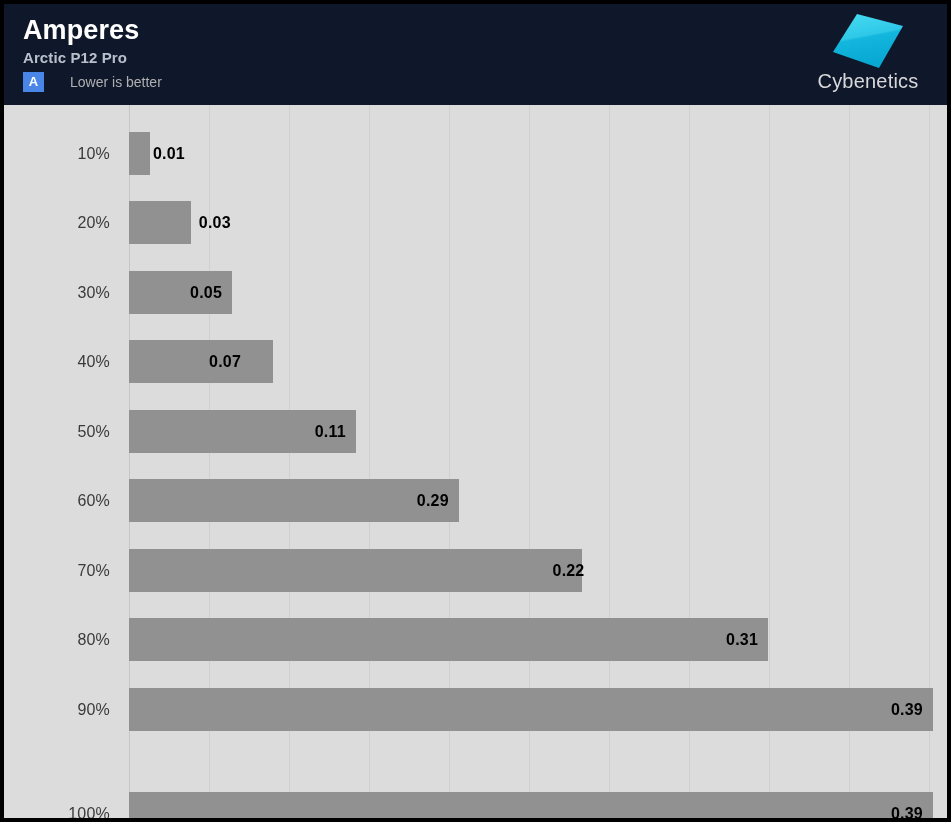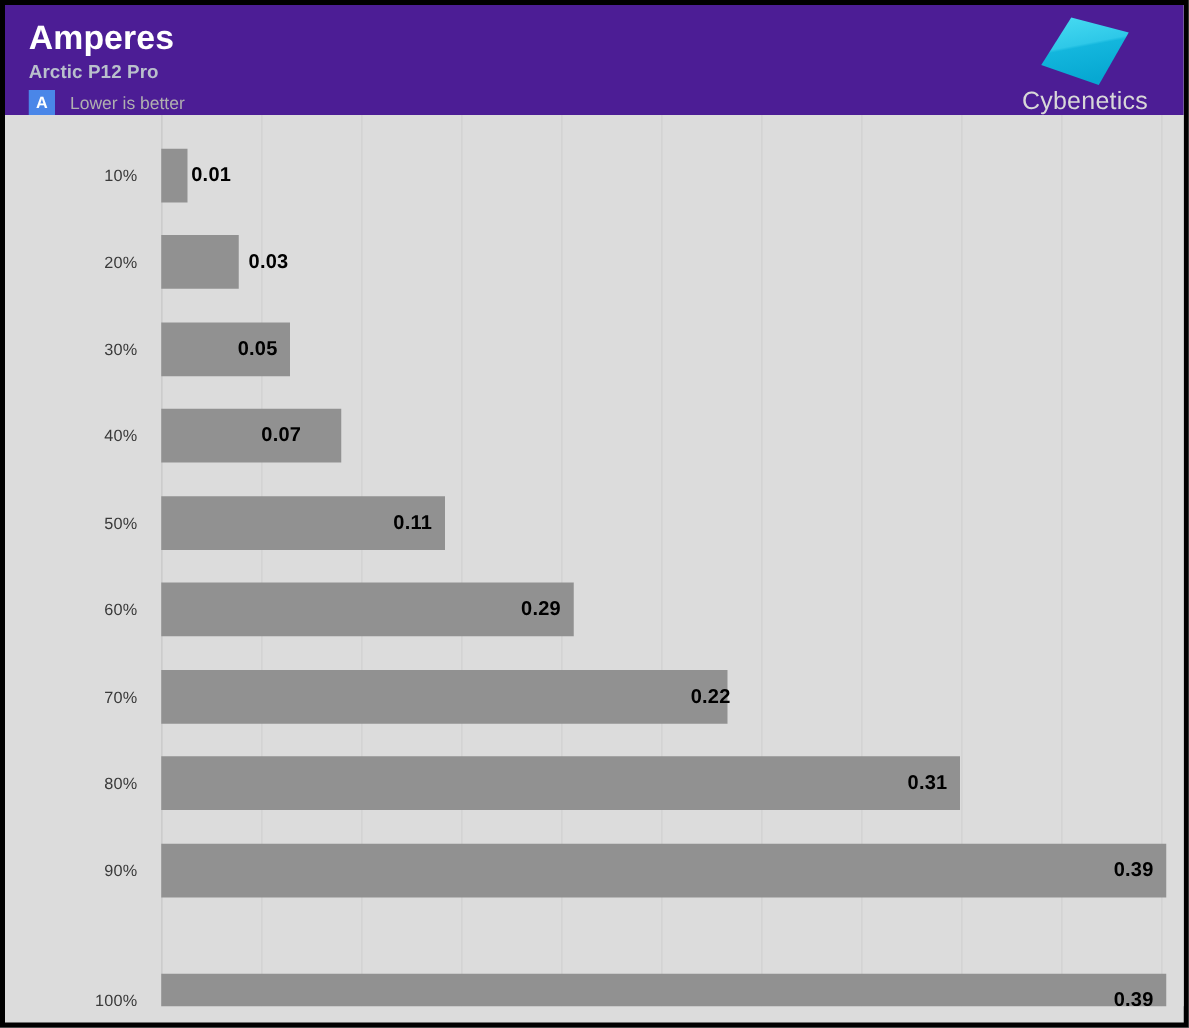--- a/index.html
+++ b/index.html
@@ -19,22 +19,22 @@
     height: 822px;
     box-sizing: border-box;
     border: 4px solid #000000;
     background: #dcdcdc;
     overflow: hidden;
   }
 
   
   #chart-header {
     position: relative;
-    height: 88px;
-    background: #4c1d95;
+    height: 101px;
+    background: #0f172a;
     box-sizing: border-box;
     padding: 10px 0 15px 19px;
   }
   #header-title {
     color: #ffffff;
     font-size: 27px;
     font-weight: bold;
     line-height: 32px;
     letter-spacing: 0.1px;
   }
@@ -59,21 +59,21 @@
     height: 20px;
     background: #4a86e8;
     color: #ffffff;
     font-size: 13px;
     font-weight: bold;
     line-height: 20px;
   }
   #header-note-text {
     color: #b0b0b0;
     font-size: 14px;
-    margin-left: 12px;
+    margin-left: 26px;
     line-height: 20px;
   }
 
   
   #brand-logo {
     position: absolute;
     right: 14px;
     top: 8px;
     width: 130px;
     height: 86px;
@@ -126,21 +126,21 @@
   }
   .bar-axis-label {
     position: absolute;
     left: 0;
     width: 106px;
     top: 0;
     height: 43px;
     line-height: 43px;
     text-align: right;
     color: #3a3a3a;
-    font-size: 13px;
+    font-size: 16px;
     font-weight: normal;
     letter-spacing: 0.2px;
   }
   .bar-track {
     position: absolute;
     left: 125px;
     top: 0;
     height: 43px;
   }
   .bar-fill {

